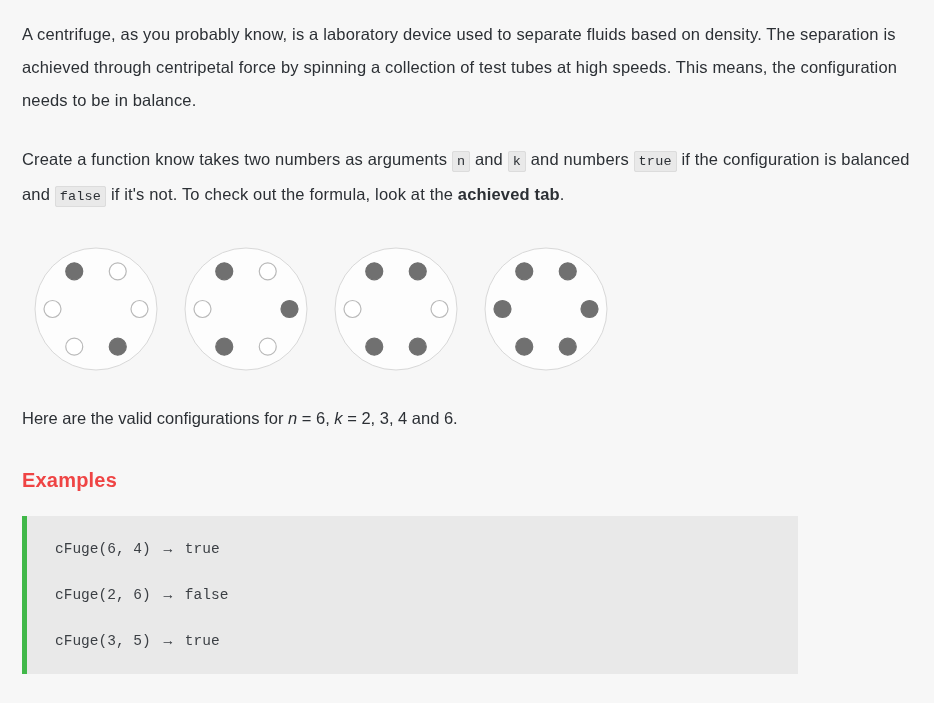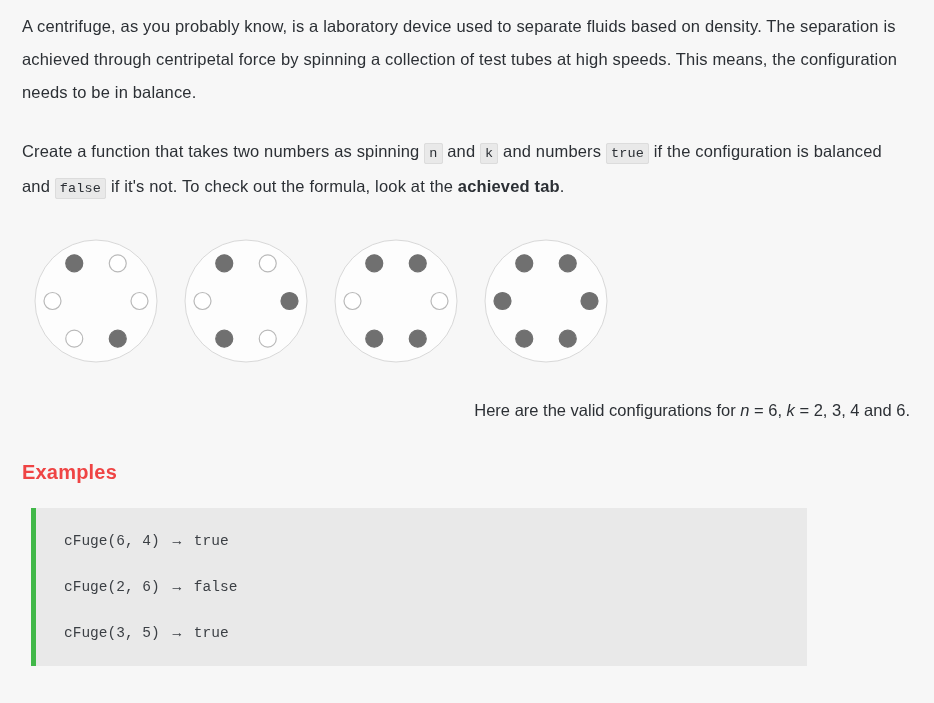--- a/index.html
+++ b/index.html
@@ -24,21 +24,21 @@
   .content {
     padding: 10px 24px 0 22px;
   }
   p.para {
     font-size: 16.5px;
     line-height: 33px;
     margin: 0 0 0 0;
     color: #2c3035;
     letter-spacing: 0.01em;
   }
-  p.para-1 { margin-top: 0; }
+  p.para-1 { margin-top: 8px; }
   p.para-2 { margin-top: 26px; }
 
   code.inline {
     font-family: "Liberation Mono", "DejaVu Sans Mono", monospace;
     font-size: 13.5px;
     background: #e9e9e9;
     border: 1px solid #dcdcdc;
     border-radius: 2px;
     padding: 2px 4px;
     color: #2c3035;
@@ -65,36 +65,35 @@
   }
   .centrifuge svg {
     display: block;
   }
 
   p.caption {
     font-size: 16.5px;
     line-height: 30px;
     margin: 24px 0 0 0;
     color: #2c3035;
-    text-align: right;
   }
   p.caption em { font-style: italic; }
 
   h2.examples-heading {
     font-size: 20px;
     font-weight: bold;
     margin: 36px 0 0 0;
     color: #ef4444;
     letter-spacing: 0.01em;
   }
 
   
   .code-block {
     margin-top: 24px;
-    margin-left: 9px;
+    margin-left: 0;
     margin-right: 24px;
     background: #e9e9e9;
     border-left: 5px solid #41b849;
     padding: 22px 16px 22px 28px;
     box-sizing: border-box;
     width: 776px;
     min-height: 145px;
   }
   .code-line {
     font-family: "Liberation Mono", "DejaVu Sans Mono", monospace;
@@ -108,21 +107,21 @@
   .arrow { padding: 0 4px; }
 </style>
 </head>
 <body>
 
 <div class="page">
   <div class="content">
 
     <p class="para para-1">A centrifuge, as you probably know, is a laboratory device used to separate fluids based on density. The separation is achieved through centripetal force by spinning a collection of test tubes at high speeds. This means, the configuration needs to be in balance.</p>
 
-    <p class="para para-2"><span>Create a function that takes two numbers as spinning</span>
+    <p class="para para-2"><span>Create a function know takes two numbers as arguments</span>
       <code class="inline">n</code>
       <span>and</span>
       <code class="inline">k</code>
       <span>and numbers</span>
       <code class="inline">true</code>
       <span>if the configuration is balanced and</span>
       <code class="inline">false</code>
       <span>if it's not. To check out the formula, look at the</span>
       <strong class="bold">achieved tab</strong><span>.</span>
     </p>

